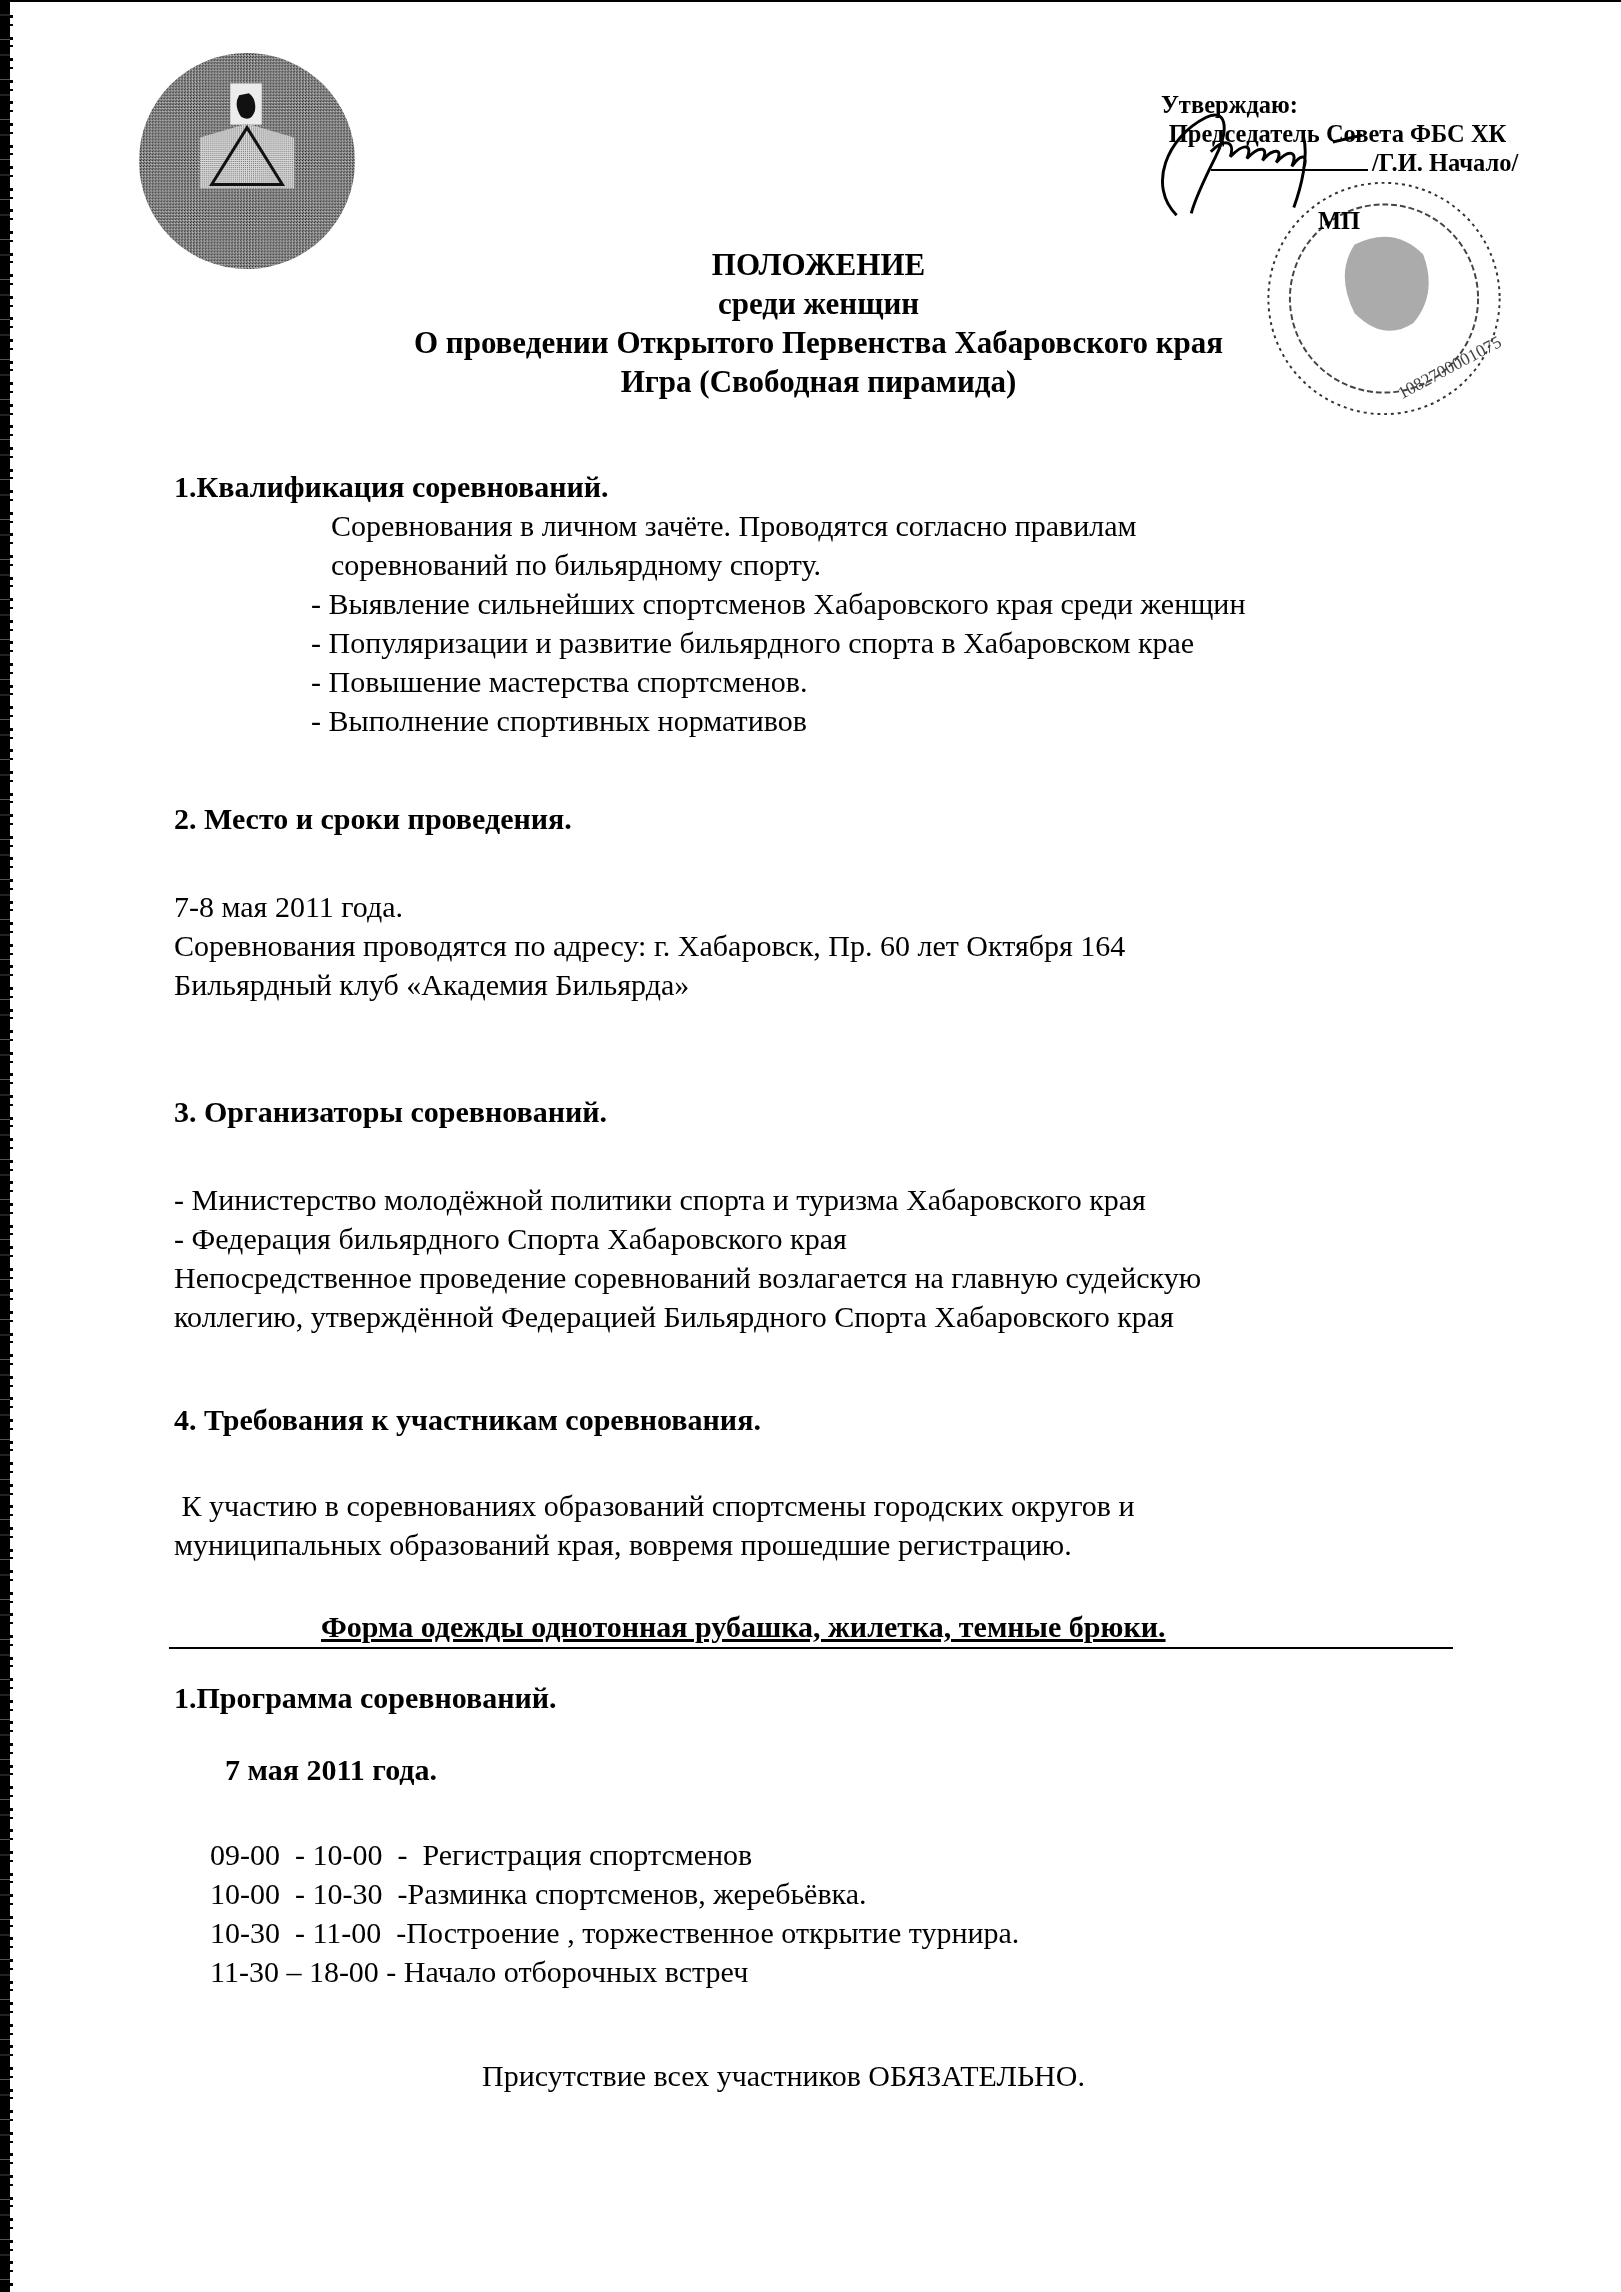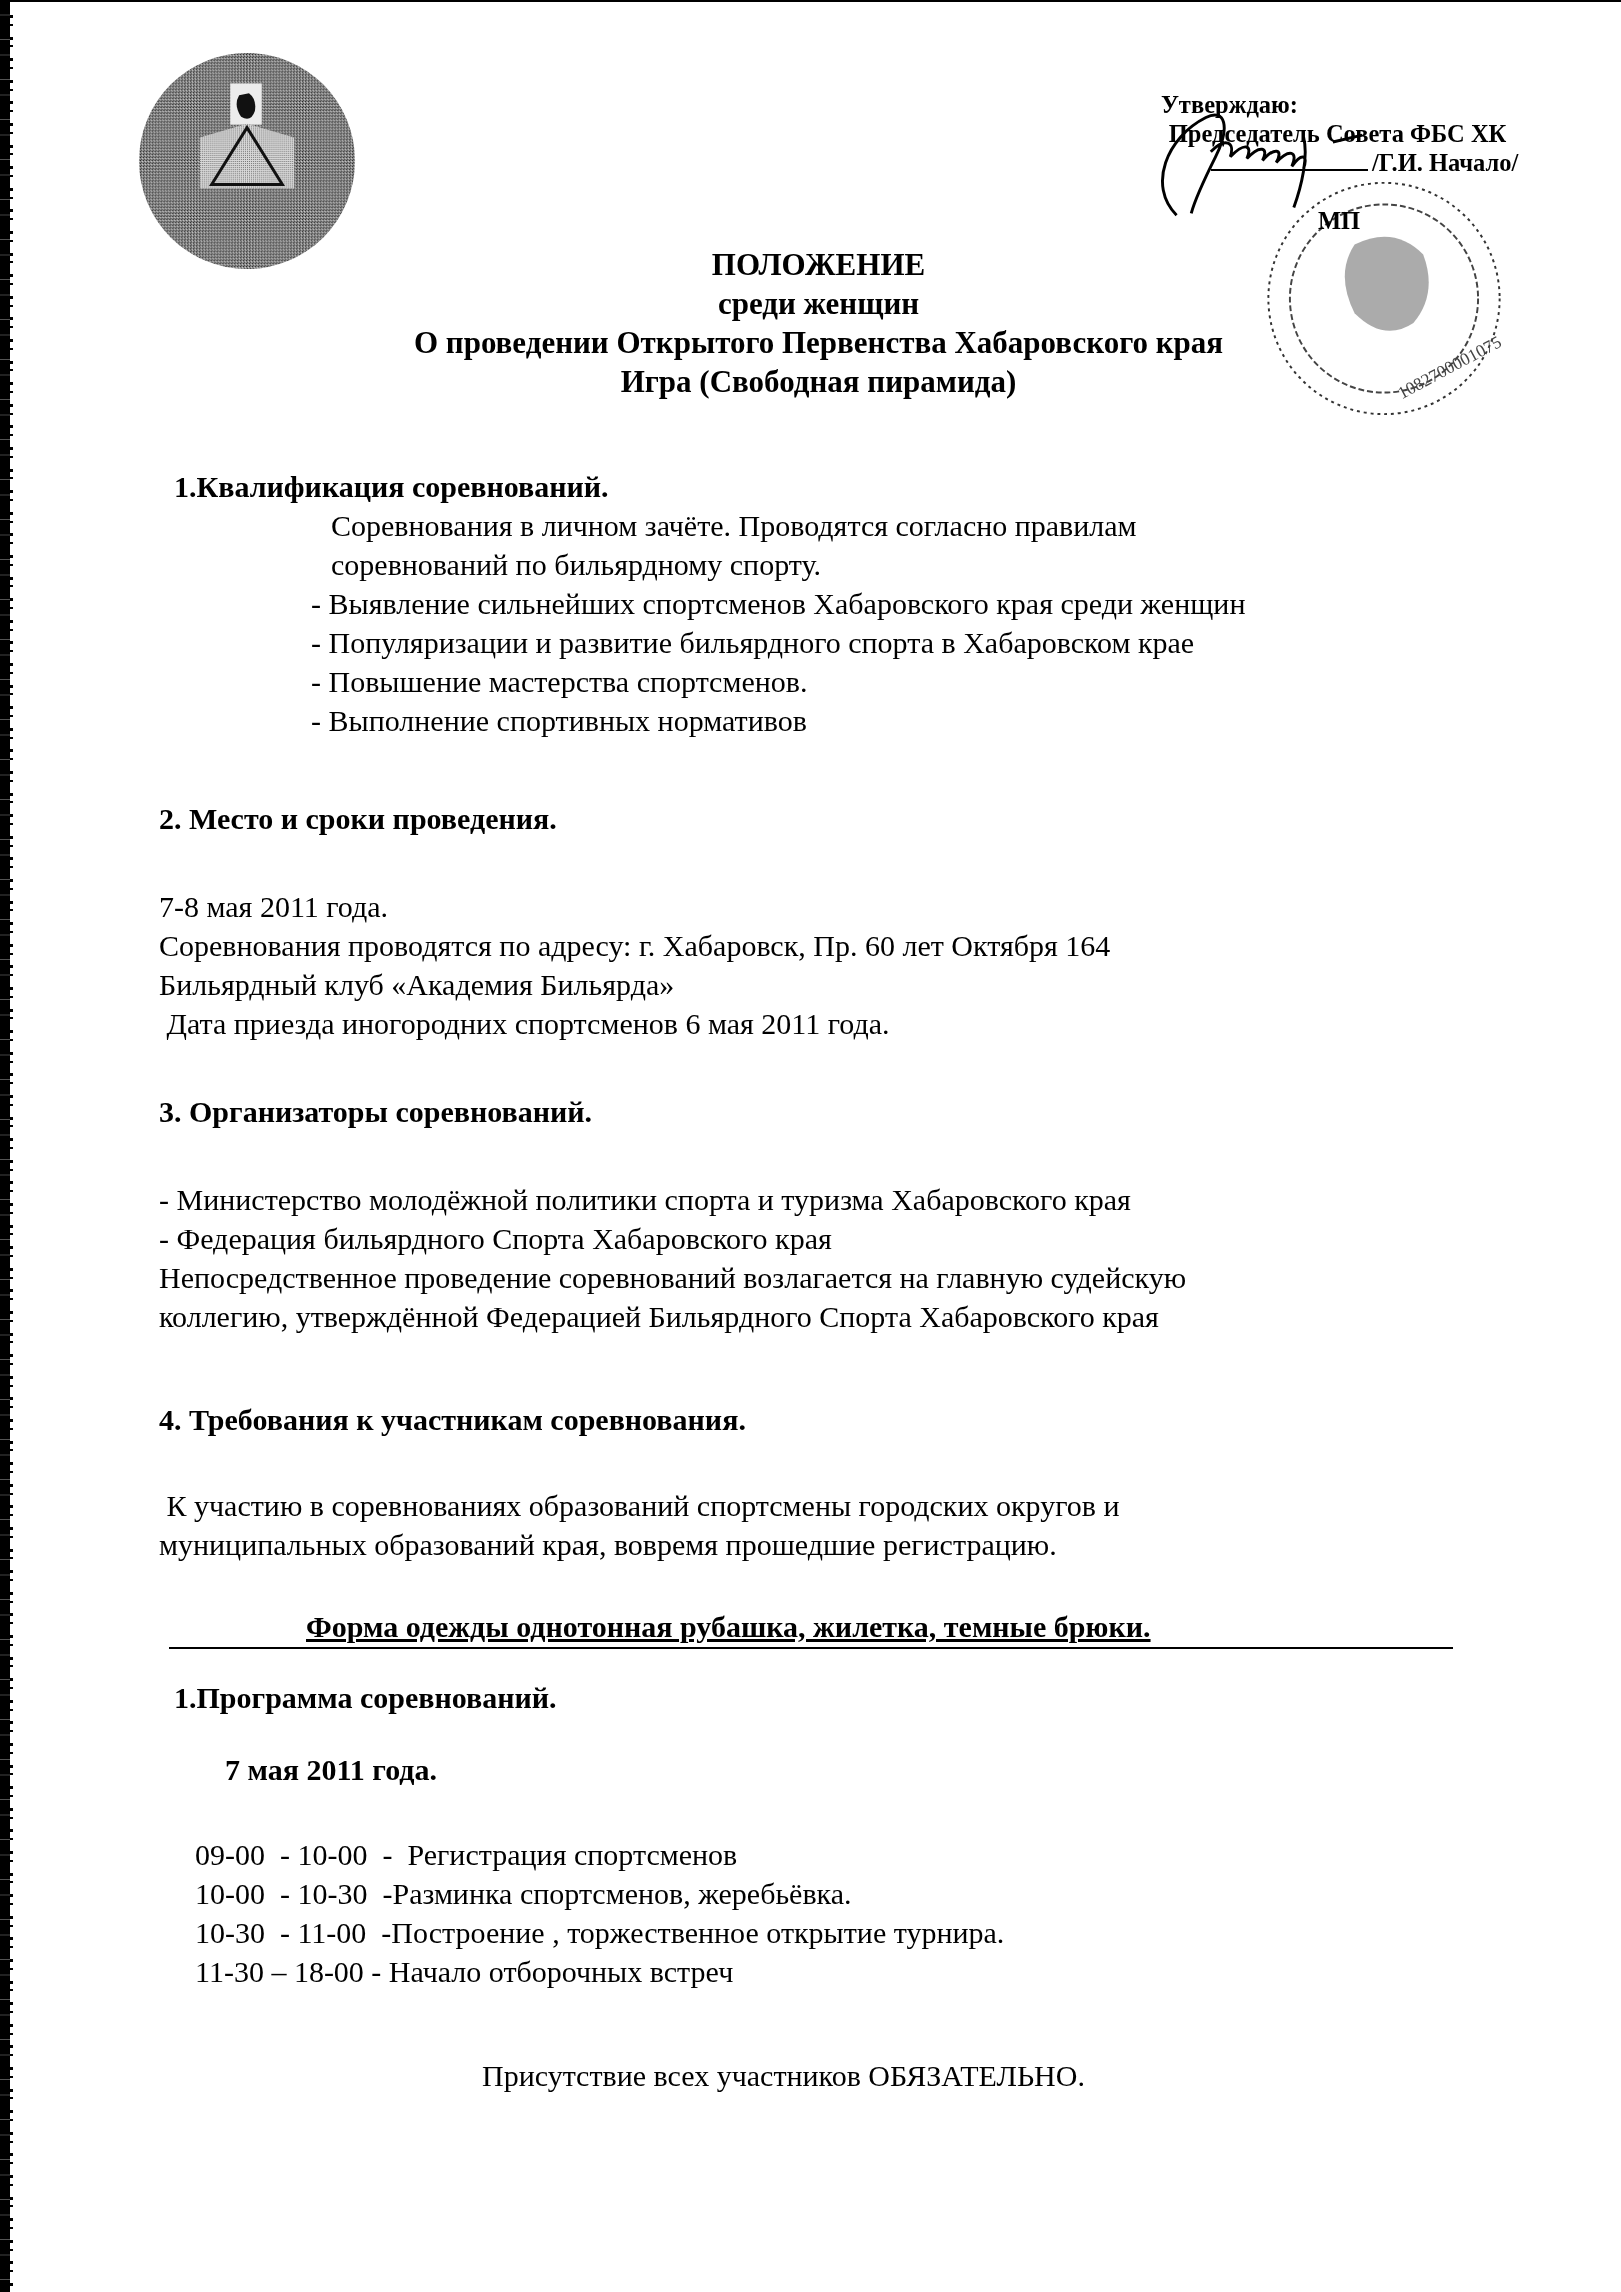--- a/index.html
+++ b/index.html
@@ -25,21 +25,21 @@
   .approval .l1 { margin-left: 3.9px; }
   .approval .l2 { margin-left: 11.8px; }
   .approval .l3 { margin-left: 54px; display: flex; align-items: baseline; }
   .approval .sigline { display: inline-block; width: 157px; border-bottom: 2px solid #000; margin-right: 3.9px; height: 19.6px; }
   .approval .mp { position: absolute; left: 161px; top: 116px; font-size: 24.5px; }
   .signature { position: absolute; left: 1137px; top: 98px; width: 255px; height: 127px; }
   .stamp { position: absolute; left: 1237px; top: 176px; width: 294px; height: 245px; }
 
   .title-block { position: absolute; left: 8px; width: 1621px; text-align: center; top: 245px; font-weight: bold; font-size: 31px; line-height: 39px; }
 
-  .sec { position: absolute; left: 159px; font-size: 30px; line-height: 39px; }
+  .sec { position: absolute; left: 174px; font-size: 30px; line-height: 39px; }
   .h { font-weight: bold; font-size: 30px; }
   .p { font-size: 30px; white-space: nowrap; }
   .uline { font-weight: bold; font-size: 30px; text-decoration: underline; white-space: pre; }
   .rule { position: absolute; left: 169px; top: 1647px; width: 1284px; border-bottom: 2px solid #000; }
 </style>
 </head>
 <body>
 
 <div class="scan-top"></div>
 <div class="scan-edge"></div>
@@ -105,21 +105,20 @@
   <div class="p" style="margin-left:137px;">- Повышение мастерства спортсменов.</div>
   <div class="p" style="margin-left:137px;">- Выполнение спортивных нормативов</div>
 </div>
 
 <div class="sec" style="top:799px;">
   <div class="h">2. Место и сроки проведения.</div>
   <div style="height:49px;"></div>
   <div class="p">7-8 мая  2011 года.</div>
   <div class="p">Соревнования проводятся по адресу: г. Хабаровск, Пр. 60 лет Октября 164</div>
   <div class="p">Бильярдный клуб «Академия Бильярда»</div>
-  <div class="p" style="white-space:pre;"> Дата приезда иногородних спортсменов 6 мая 2011 года.</div>
 </div>
 
 <div class="sec" style="top:1092px;">
   <div class="h">3. Организаторы соревнований.</div>
   <div style="height:49px;"></div>
   <div class="p">- Министерство молодёжной политики спорта и туризма Хабаровского края</div>
   <div class="p">- Федерация бильярдного Спорта Хабаровского края</div>
   <div class="p">Непосредственное проведение соревнований возлагается на главную судейскую</div>
   <div class="p">коллегию, утверждённой Федерацией Бильярдного Спорта Хабаровского края</div>
 </div>

